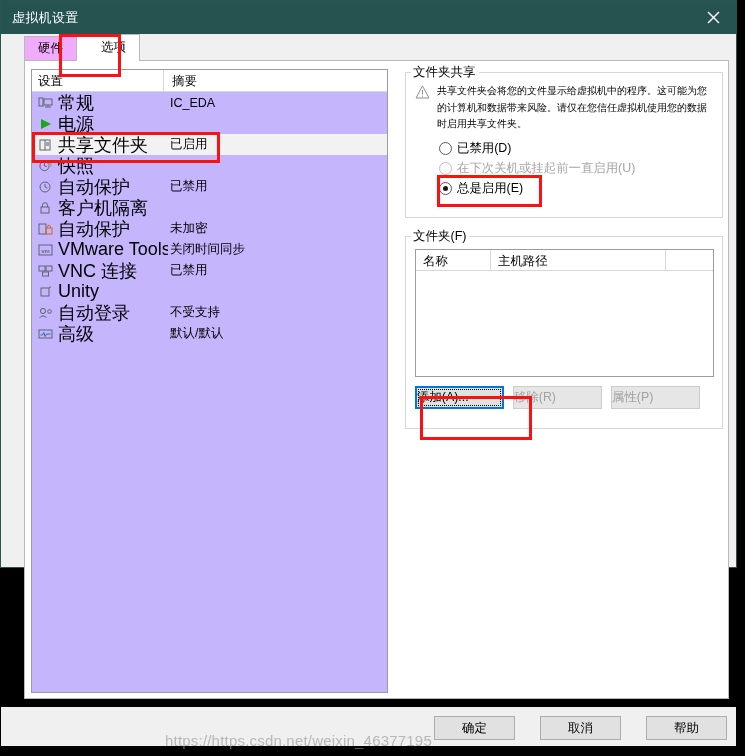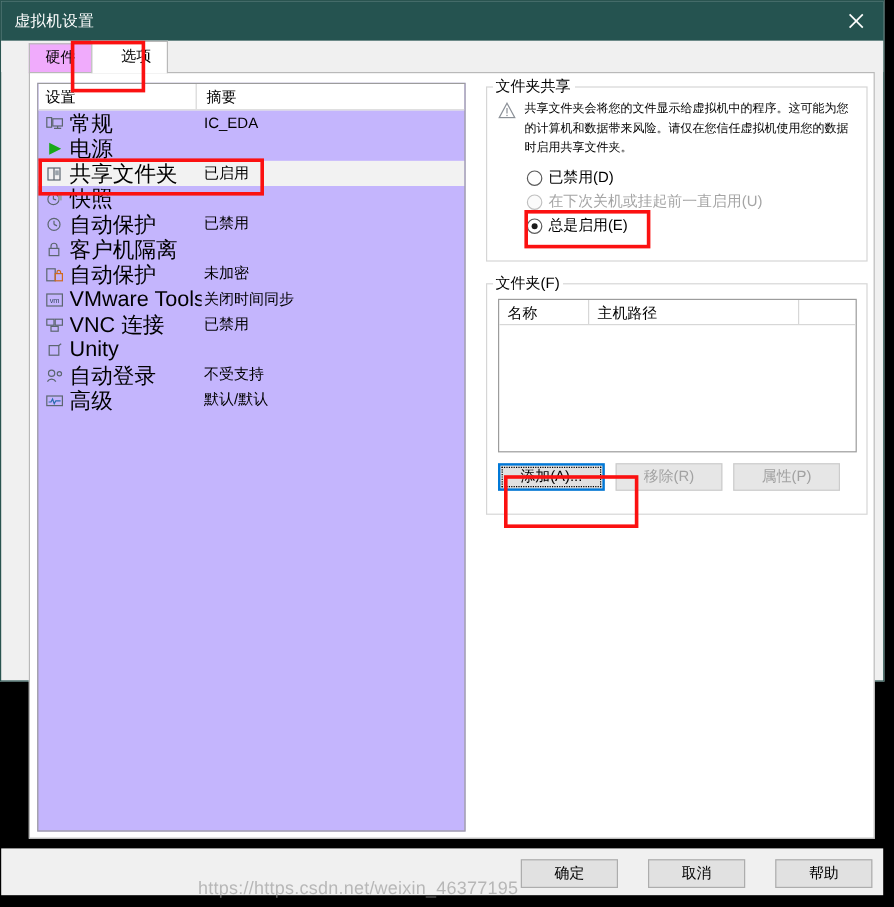--- a/index.html
+++ b/index.html
@@ -249,21 +249,20 @@
     gap: 9px;
   }
   .btn {
     font-size: 12.4px;
     height: 23px;
     min-width: 89px;
     background: #e1e1e1;
     border: 1px solid #adadad;
     display: flex;
     align-items: center;
-    justify-content: center;
     box-sizing: border-box;
     cursor: default;
     color: #000;
   }
   .btn.disabled { color: #a2a2a2; background: #e6e6e6; border-color: #cccccc; }
   .btn.focused {
     border: 2px solid #0078d7;
     background: #e1e1e1;
     position: relative;
   }

